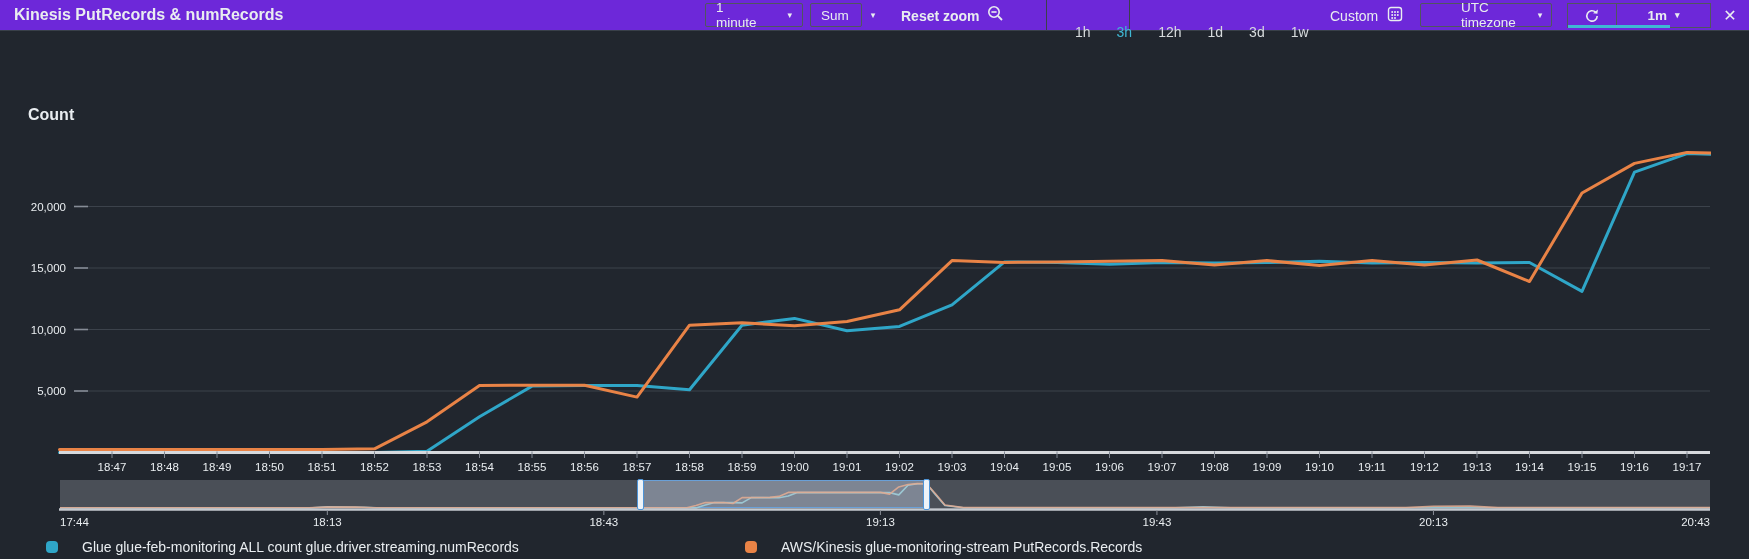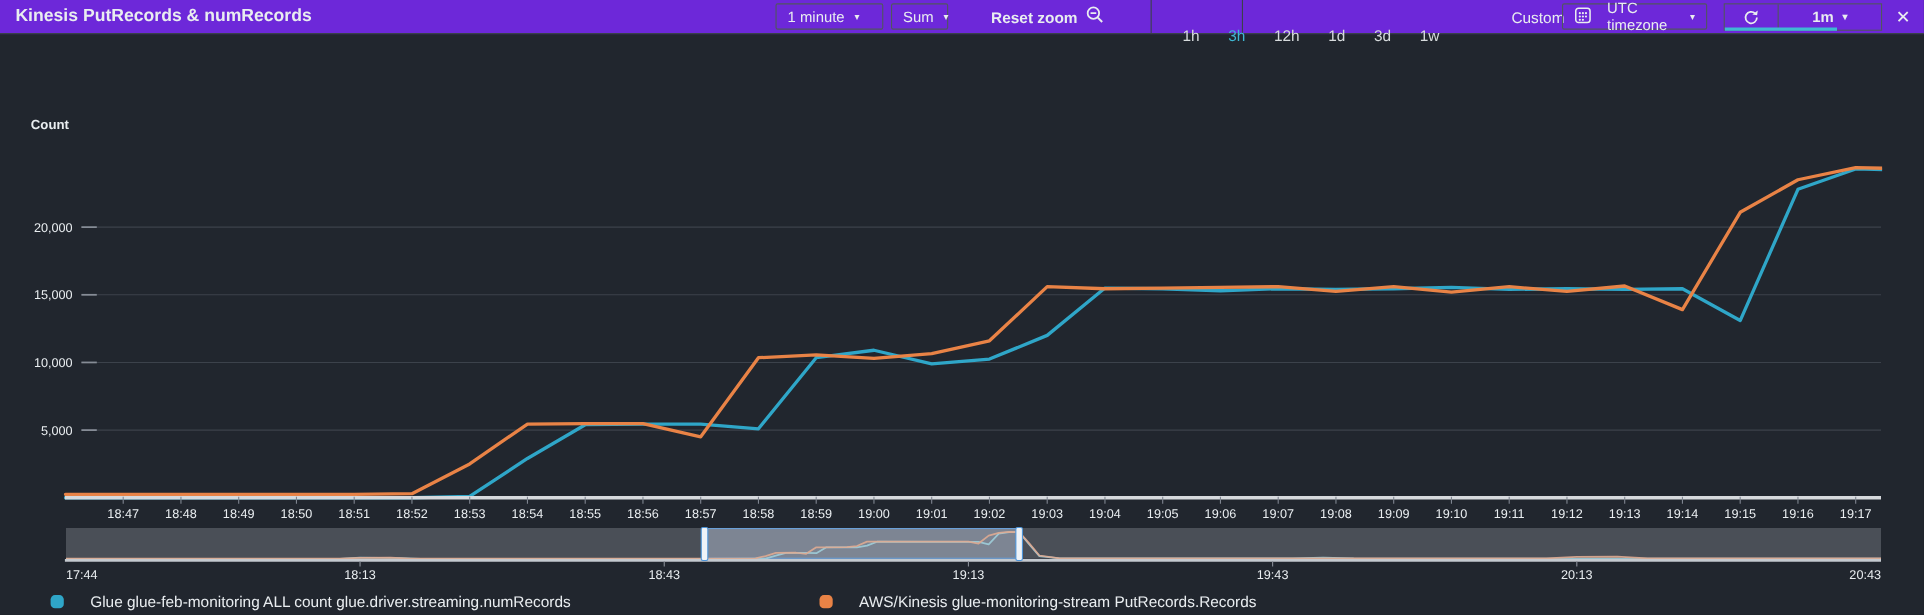--- a/index.html
+++ b/index.html
@@ -9,46 +9,46 @@
     background:#21262e; font-family:"Liberation Sans", sans-serif; color:#e9edf0;
   }
   
   .topbar {
     position:absolute; left:0; top:0; width:1749px; height:31px;
     background:#6d28d9; border-bottom:1px solid #394049; z-index:5;
   }
   .title { position:absolute; left:14px; top:0; line-height:30px; font-size:16px; font-weight:bold; white-space:nowrap; }
   .dd-btn {
     position:absolute; top:3px; height:24px; border:1px solid #50565f; border-radius:2px;
-    display:flex; align-items:center; gap:9px; padding:0 10px; font-size:13.5px; cursor:pointer; background:transparent;
+    display:flex; align-items:center; gap:22px; padding:0 10px; font-size:13.5px; cursor:pointer; background:transparent;
   }
   .caret { font-size:9px; color:#e9edf0; line-height:1; }
   .period-btn { left:705px; width:98px; }
   .stat-btn   { left:810px; width:52px; }
   .reset-zoom { position:absolute; left:901px; top:0; height:31px; display:flex; align-items:center; gap:7px; cursor:pointer; }
   .reset-zoom b { font-size:14px; }
   .vsep { position:absolute; top:0; width:1px; height:31px; background:#3b414b; }
   .ranges { position:absolute; left:1062px; top:16px; height:31px; display:flex; align-items:center; z-index:6; }
   .range { padding:0 13px; font-size:14px; color:#d7dbdd; cursor:pointer; }
   .range.active { color:var(--accent,#3fb8d4); }
-  .custom-group { position:absolute; left:1330px; top:0; height:31px; display:flex; align-items:center; gap:9px; cursor:pointer;margin-left:44px; }
+  .custom-group { position:absolute; left:1330px; top:0; height:31px; display:flex; align-items:center; gap:9px; cursor:pointer; }
   .custom-group span { font-size:14px; }
   .tz-btn { left:1420px; width:132px; justify-content:space-between;padding-left:40px; }
   .refresh-group {
     position:absolute; left:1567px; top:3px; width:144px; height:25px;
     border:1px solid #50565f; display:flex; z-index:6;
   }
   .refresh-seg { width:49px; height:100%; display:flex; align-items:center; justify-content:center; border-right:1px solid #50565f; cursor:pointer; }
   .interval-seg { flex:1; display:flex; align-items:center; justify-content:center; gap:8px; font-size:13.5px; font-weight:bold; cursor:pointer; }
   .refresh-progress { position:absolute; left:0; bottom:-1px; height:3px; width:72%; background:var(--accent,#3fb8d4); }
   .close-btn { position:absolute; left:1717px; top:0; width:26px; height:31px; display:flex; align-items:center; justify-content:center; font-size:16px; cursor:pointer; color:#ebeef0; }
   
   #chart-svg { position:absolute; left:0; top:0; z-index:2; }
   svg text { font-family:"Liberation Sans", sans-serif; fill:#e9edf0; }
-  .count-label { position:absolute; left:28px; top:106px; font-size:12px; font-weight:bold; z-index:3; }
+  .count-label { position:absolute; left:28px; top:106px; font-size:16px; font-weight:bold; z-index:3; }
   .plot-overlay { position:absolute; left:60px; top:96px; width:1650px; height:356px; z-index:3; cursor:crosshair; }
   
   .mini-track { position:absolute; left:60px; top:480px; width:1650px; height:28px; background:#4a4f57; z-index:1; }
   .mini-selection {
     position:absolute; top:0; height:28px; background:#7d8593;
     border-top:1px solid #6aa0d8; border-bottom:1px solid #6aa0d8;
   }
   .mini-handle {
     position:absolute; top:479px; width:7px; height:31px; z-index:4;
     background:#eef3f8; border:1.5px solid #4d94d8; border-radius:2px; cursor:ew-resize;

